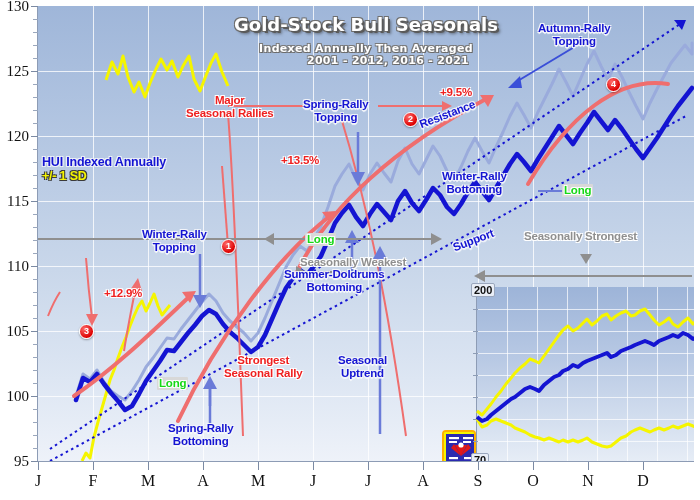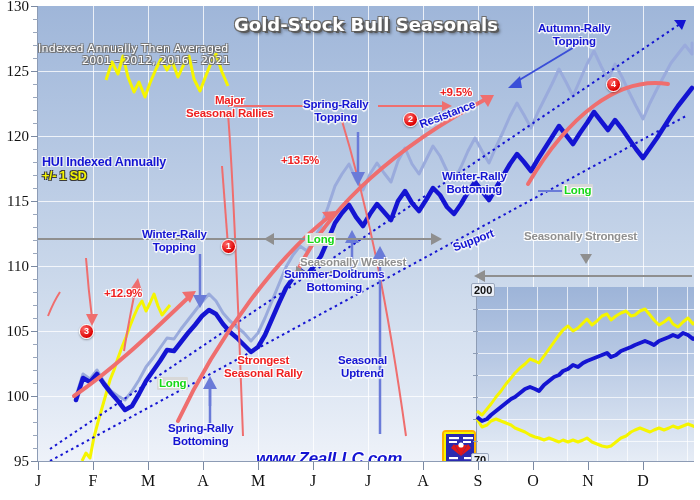--- a/index.html
+++ b/index.html
@@ -116,23 +116,23 @@
     color: #ffffff;
     letter-spacing: 0px;
     text-shadow:
       2px 2px 0 #5a5a5a, -1px -1px 0 #6f6f6f, 1px -1px 0 #6f6f6f, -1px 1px 0 #6f6f6f,
       3px 3px 3px rgba(40,40,40,.55);
     font-family: "DejaVu Sans", sans-serif;
   }
   #subtitle1, #subtitle2 {
     position: absolute;
     left: 0; right: 0;
-    text-align: left;
+    text-align: center;
     font-size: 11px;
-    font-weight: normal;
+    font-weight: bold;
     color: #ffffff;
     text-shadow: 1px 1px 0 #6a6a6a, -1px -1px 0 #7a7a7a, 1px -1px 0 #7a7a7a, -1px 1px 0 #7a7a7a;
     font-family: "DejaVu Sans", sans-serif;
     letter-spacing: .3px;
   }
   #subtitle1 { top: 36px; }
   #subtitle2 { top: 48px; padding-left: 44px; }
 
   
   #legend { position: absolute; left: 42px; top: 155px; }
@@ -378,21 +378,20 @@
 
     <div id="legend" style="left:4px; top:149px;">
       <div class="legend-row l1">HUI Indexed Annually</div>
       <div class="legend-row l3">+/- 1 SD</div>
     </div>
 
     <div id="title">Gold-Stock Bull Seasonals</div>
     <div id="subtitle1">Indexed Annually Then Averaged</div>
     <div id="subtitle2">2001 - 2012, 2016 - 2021</div>
 
-    <div id="site">www.ZealLLC.com</div>
 
     <div id="logo">
       <svg viewBox="0 0 34 34" width="34" height="34">
         <rect x="0" y="0" width="34" height="34" fill="#f5f500"></rect>
         <rect x="2" y="2" width="30" height="30" fill="#2a2ab0"></rect>
         <g fill="#ffffff">
           <rect x="5" y="5" width="10" height="2.2"></rect>
           <rect x="5" y="9" width="8" height="2"></rect>
           <rect x="19" y="5" width="10" height="2.2"></rect>
           <rect x="19" y="9" width="8" height="2"></rect>

